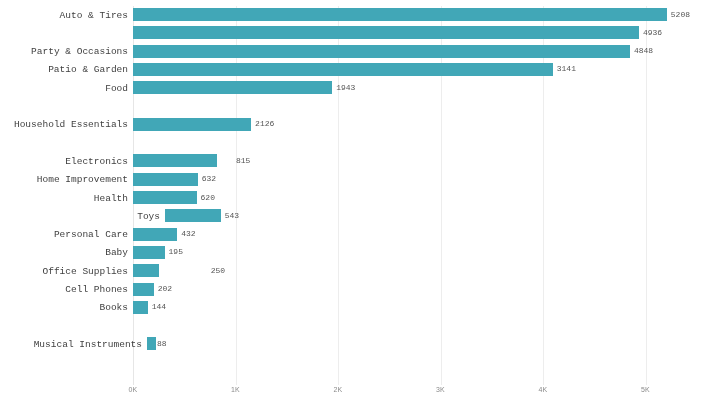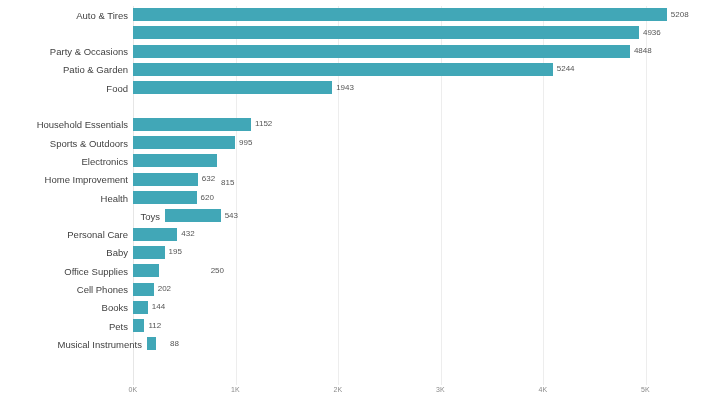--- a/index.html
+++ b/index.html
@@ -57,20 +57,21 @@
     color: #8a8a8a;
     letter-spacing: .2px;
     white-space: nowrap;
   }
 
   #rows {
     position: absolute;
     left: 0; top: 0;
     width: 635px;
     height: 385px;
+    font-family: Liberation Mono, monospace;
   }
   .row {
     position: absolute;
     left: 0;
     width: 717px;
     height: 13px;
   }
   .cat-label {
     position: absolute;
     right: 589px;  
@@ -133,41 +134,36 @@
         <span class="value-label" style="left: 642.94px;">4936</span>
       </div>
       <div class="row" style="top: 44.6px;">
         <span class="cat-label">Party &amp; Occasions</span>
         <div class="bar" title="Party &amp; Occasions: 4848" style="width: 496.92px; background: rgb(65, 167, 183);"></div>
         <span class="value-label" style="left: 633.92px;">4848</span>
       </div>
       <div class="row" style="top: 62.9px;">
         <span class="cat-label">Patio &amp; Garden</span>
         <div class="bar" title="Patio &amp; Garden: 4095" style="width: 419.737px; background: rgb(65, 167, 183);"></div>
-        <span class="value-label" style="left: 556.737px;">5244</span>
+        <span class="value-label" style="left: 556.737px;">3141</span>
       </div>
       <div class="row" style="top: 81.2px;">
         <span class="cat-label">Food</span>
         <div class="bar" title="Food: 1943" style="width: 199.157px; background: rgb(65, 167, 183);"></div>
         <span class="value-label" style="left: 336.158px;">1943</span>
       </div>
       <div class="row" style="top: 117.8px;">
         <span class="cat-label">Household Essentials</span>
         <div class="bar" title="Household Essentials: 1152" style="width: 118.08px; background: rgb(65, 167, 183);"></div>
-        <span class="value-label" style="left: 255.08px;">1152</span>
-      </div>
-      <div class="row" style="top: 136.1px;">
-        <span class="cat-label">Sports &amp; Outdoors</span>
-        <div class="bar" title="Sports &amp; Outdoors: 995" style="width: 101.987px; background: rgb(65, 167, 183);"></div>
-        <span class="value-label" style="left: 238.988px;">995</span>
+        <span class="value-label" style="left: 255.08px;">2126</span>
       </div>
       <div class="row" style="top: 154.4px;">
         <span class="cat-label">Electronics</span>
         <div class="bar" title="Electronics: 815" style="width: 83.5375px; background: rgb(65, 167, 183);"></div>
-        <span class="value-label" style="left: 221px; margin-top: 22px;">815</span>
+        <span class="value-label" style="left: 236px;">815</span>
       </div>
       <div class="row" style="top: 172.7px;">
         <span class="cat-label">Home Improvement</span>
         <div class="bar" title="Home Improvement: 632" style="width: 64.78px; background: rgb(65, 167, 183);"></div>
         <span class="value-label" style="left: 201.78px;">632</span>
       </div>
       <div class="row" style="top: 191px;">
         <span class="cat-label">Health</span>
         <div class="bar" title="Health: 620" style="width: 63.55px; background: rgb(65, 167, 183);"></div>
         <span class="value-label" style="left: 200.55px;">620</span>
@@ -195,25 +191,20 @@
       <div class="row" style="top: 282.5px;">
         <span class="cat-label">Cell Phones</span>
         <div class="bar" title="Cell Phones: 202" style="width: 20.705px; background: rgb(65, 167, 183);"></div>
         <span class="value-label" style="left: 157.705px;">202</span>
       </div>
       <div class="row" style="top: 300.8px;">
         <span class="cat-label">Books</span>
         <div class="bar" title="Books: 144" style="width: 14.76px; background: rgb(65, 167, 183);"></div>
         <span class="value-label" style="left: 151.76px;">144</span>
       </div>
-      <div class="row" style="top: 319.1px;">
-        <span class="cat-label">Pets</span>
-        <div class="bar" title="Pets: 112" style="width: 11.48px; background: rgb(65, 167, 183);"></div>
-        <span class="value-label" style="left: 148.48px;">112</span>
-      </div>
       <div class="row" style="top: 337.4px; margin-left: 14px;">
         <span class="cat-label">Musical Instruments</span>
         <div class="bar" title="Musical Instruments: 88" style="width: 9.02px; background: rgb(65, 167, 183);"></div>
-        <span class="value-label" style="left: 156px;">88</span>
+        <span class="value-label" style="left: 143px;">88</span>
       </div>
     </div>
 
 </div>
 
 </body></html>

